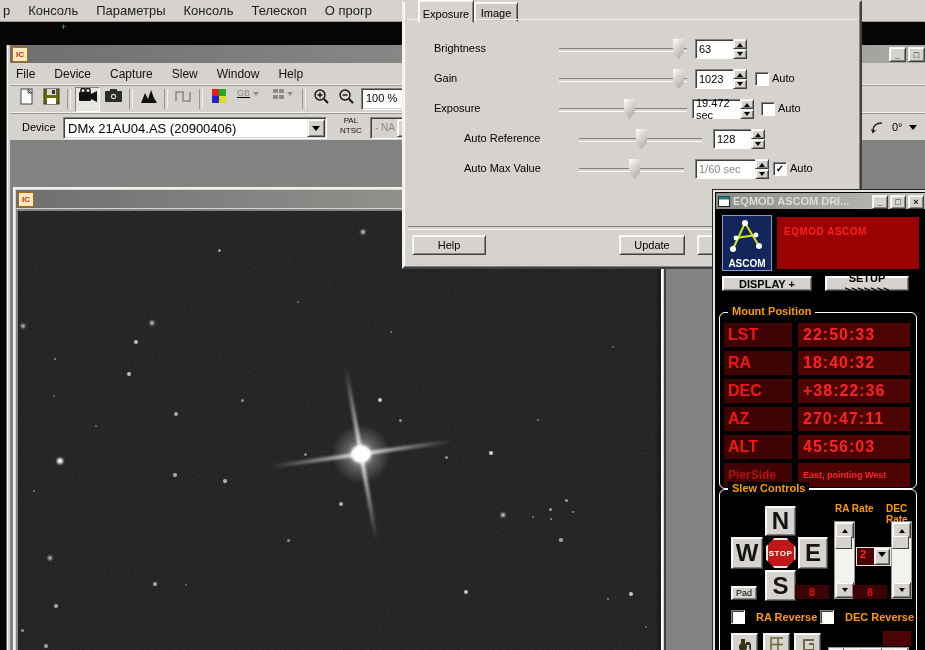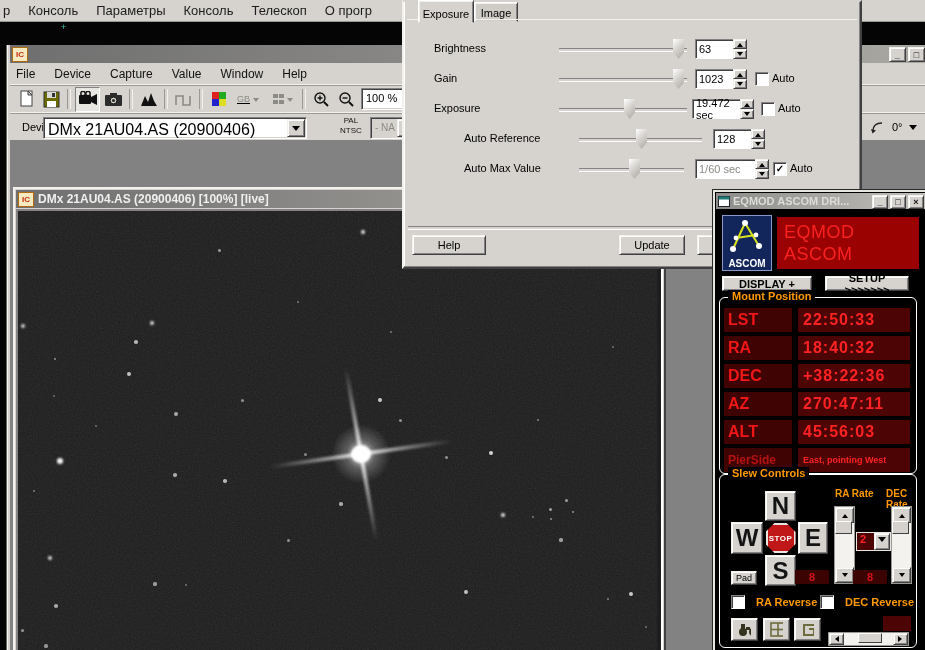--- a/index.html
+++ b/index.html
@@ -25,31 +25,31 @@
      color:#efefef;font-weight:bold;font-size:12px;white-space:nowrap;overflow:hidden;}
   .app-icon{width:14px;height:13px;margin:0 4px 0 2px;background:#f7e9c0;border:1px solid #b06a10;
      color:#c42a08;font-size:8px;font-weight:bold;display:flex;align-items:center;justify-content:center;flex:none;}
   .tb-btns{position:absolute;right:0;top:2px;display:flex;gap:2px;}
   .tb-btn{width:15px;height:13px;font-size:9px;font-weight:bold;color:#111;line-height:10px;}
   .main-menubar{position:absolute;left:0;top:18px;right:0;height:21px;display:flex;align-items:center;
      font-size:12px;color:#111;background:#d6d3ce;}
   .main-menubar span{padding:0 13px 0 6px;}
   .main-toolbar{position:absolute;left:0;top:39px;right:0;height:28px;background:#d6d3ce;
      border-top:1px solid #f2f1ec;box-shadow:inset 0 1px 0 #9a9892;display:flex;align-items:center;padding-left:4px;}
-  .tool{width:23px;height:23px;margin:15px 1px;display:flex;align-items:center;justify-content:center;flex:none;text-decoration:underline;}
+  .tool{width:23px;height:23px;margin:15px 1px;display:flex;justify-content:center;flex:none;text-decoration:underline;}
   .tool.pressed{background:#e8e6e1;border:1px solid;border-color:#848284 #ffffff #ffffff #848284;}
   .tsep{width:2px;height:20px;margin:0 3px;border-left:1px solid #9a9892;border-right:1px solid #f2f1ec;flex:none;}
   .zoom-combo{width:60px;height:20px;margin-left:2px;position:relative;font-size:11px;flex:none;}
   .combo-text{position:absolute;left:4px;top:3px;color:#000;}
   .combo-arrow{position:absolute;right:1px;top:1px;bottom:1px;width:16px;}
   .arr-dn{width:0;height:0;border:4px solid transparent;border-top:5px solid #000;margin-top:4px;}
   .devicebar{position:absolute;left:0;top:67px;right:0;height:28px;background:#d6d3ce;
      border-top:1px solid #f2f1ec;box-shadow:inset 0 1px 0 #9a9892;font-size:11px;color:#000;}
   .device-label{position:absolute;left:12px;top:8px;}
-  .device-combo{position:absolute;left:33px;top:4px;width:262px;height:20px;font-size:16px;}
+  .device-combo{position:absolute;left:53px;top:4px;width:262px;height:20px;font-size:13px;}
   .palntsc{position:absolute;left:330px;top:3px;font-size:8px;line-height:10px;text-align:center;color:#111;}
   .na-combo{position:absolute;left:360px;top:4px;width:45px;height:20px;background:#d6d3ce;font-size:10px;}
   .na-combo .combo-text{color:#8a8a84;}
   .na-combo .arr-dn{border-top-color:#8a8a84;}
   .rotation-ctrl{position:absolute;left:852px;top:67px;width:65px;height:28px;background:#d6d3ce;
      border-top:1px solid #f2f1ec;box-shadow:inset 0 1px 0 #9a9892;display:flex;align-items:center;gap:6px;padding-left:8px;}
   .rot-val{font-size:11px;color:#000;}
   .mdi{position:absolute;left:0;top:95px;right:0;bottom:0;background:#828282;}
   
   .image-window{position:absolute;left:3px;top:47px;width:649px;height:503px;background:#d6d3ce;
@@ -100,23 +100,23 @@
   .dlg-btn{position:absolute;height:20px;font-size:11px;}
   
   .eqmod{position:absolute;left:713px;top:190px;width:212px;height:462px;background:#000;
      border:2px solid;border-color:#e8e6e1 #55534f #55534f #e8e6e1;box-shadow:0 0 0 1px #2a2a2a;}
   .eq-titlebar{position:absolute;left:1px;top:1px;right:1px;height:16px;
      background:linear-gradient(to right,#8c8c8a,#c2c0ba);display:flex;align-items:center;
      color:#dcdcd8;font-weight:bold;font-size:11px;white-space:nowrap;overflow:hidden;}
   .eq-tb-btn{width:14px;height:12px;font-size:9px;font-weight:bold;color:#111;flex:none;}
   .eq-logo{position:absolute;left:7px;top:23px;width:48px;height:54px;background:#12265c;border:1px solid #8898c8;}
   .eq-banner{position:absolute;left:62px;top:25px;width:142px;height:52px;background:#9a0202;
-     color:#fb2020;font-weight:normal;font-size:18px;line-height:22px;padding:4px 0 0 7px;box-sizing:border-box;letter-spacing:.5px;}
+     color:#fb2020;font-weight:bold;font-size:10px;line-height:22px;padding:4px 0 0 7px;box-sizing:border-box;letter-spacing:.5px;}
   .eq-btn{position:absolute;height:15px;font-size:11px;font-weight:bold;color:#000;}
-  .group-box{position:absolute;border:1px solid #fff;border-radius:6px;}
+  .group-box{position:absolute;border:1px solid #fff;border-radius:6px;margin-top:15px;}
   .group-legend{position:absolute;top:-8px;left:8px;background:#000;padding:0 4px;
      color:#f90;font-weight:bold;font-size:11px;white-space:nowrap;}
   .mount-label{position:absolute;left:4px;width:68px;height:24px;background:#400303;
      color:#f21616;font-weight:bold;font-size:16px;display:flex;align-items:center;padding-left:4px;box-sizing:border-box;}
   .mount-value{position:absolute;left:78px;width:112px;height:24px;background:#4d0404;
      color:#ff2222;font-weight:bold;font-size:16px;display:flex;align-items:center;padding-left:5px;box-sizing:border-box;letter-spacing:1px;}
   .mount-row-small .mount-label{font-size:12px;color:#b61111;}
   .mount-row-small .mount-value{font-size:9px;letter-spacing:0;color:#ff2222;}
   .slew-btn{position:absolute;font-weight:bold;color:#141414;font-size:24px;line-height:1;}
   .stop-btn{position:absolute;left:44px;top:47px;width:33px;height:32px;display:flex;align-items:center;justify-content:center;}
@@ -168,21 +168,21 @@
       <span class="app-icon">IC</span>
       <span class="tb-btns" style="right:2px;">
         <span class="btn tb-btn">_</span>
         <span class="btn tb-btn">□</span>
       </span>
     </div>
     <div class="main-menubar" id="main-menu">
         <span>File</span>
         <span>Device</span>
         <span>Capture</span>
-        <span>Value</span>
+        <span>Slew</span>
         <span>Window</span>
         <span>Help</span>
       </div>
 
     <div class="main-toolbar">
       <span class="tool">
         <svg width="16" height="18">
             <rect x="2" y="1" width="11" height="15" fill="#fff" stroke="#444"></rect>
             <path d="M9 1 L13 5 L9 5 Z" fill="#d6d3ce" stroke="#444"></path>
           </svg>
@@ -297,21 +297,20 @@
         </svg>
       <span class="rot-val">0°</span>
       <span style="width:0;height:0;border:4px solid transparent;border-top:5px solid #000;margin-top:4px;"></span>
     </div>
 
     <div class="mdi">
 
       <div class="image-window">
         <div class="iw-titlebar">
           <span class="app-icon">IC</span>
-          <span>DMx 21AU04.AS (20900406) [100%]  [live]</span>
         </div>
         <div class="iw-client">
           <div class="starfield">
             <svg width="639" height="479" style="position:absolute;left:0;top:0;">
               <filter id="grain">
                   <feTurbulence type="fractalNoise" baseFrequency="0.7" numOctaves="2" seed="7"></feTurbulence>
                   <feColorMatrix type="saturate" values="0"></feColorMatrix>
                   <feComponentTransfer>
                     <feFuncA type="linear" slope="0.22" intercept="0"></feFuncA>
                   </feComponentTransfer>

